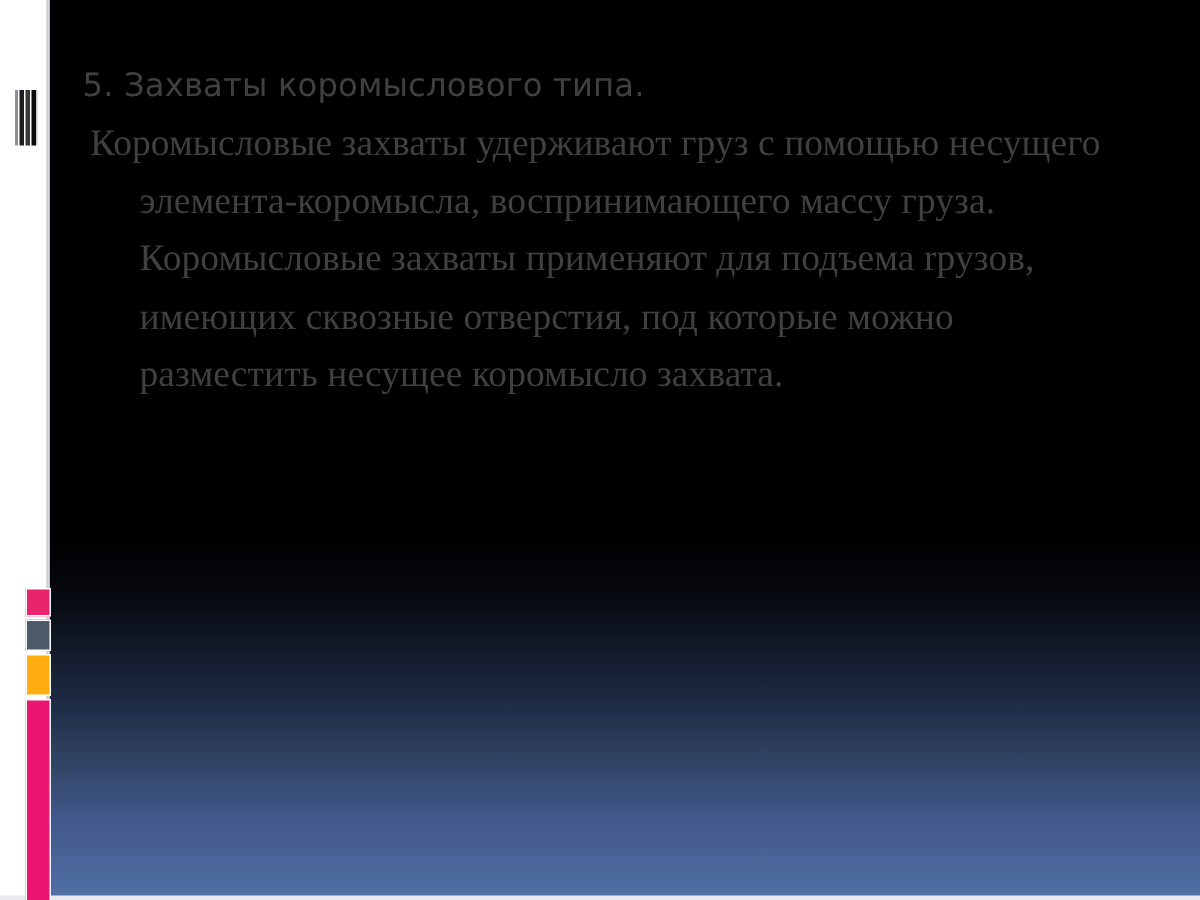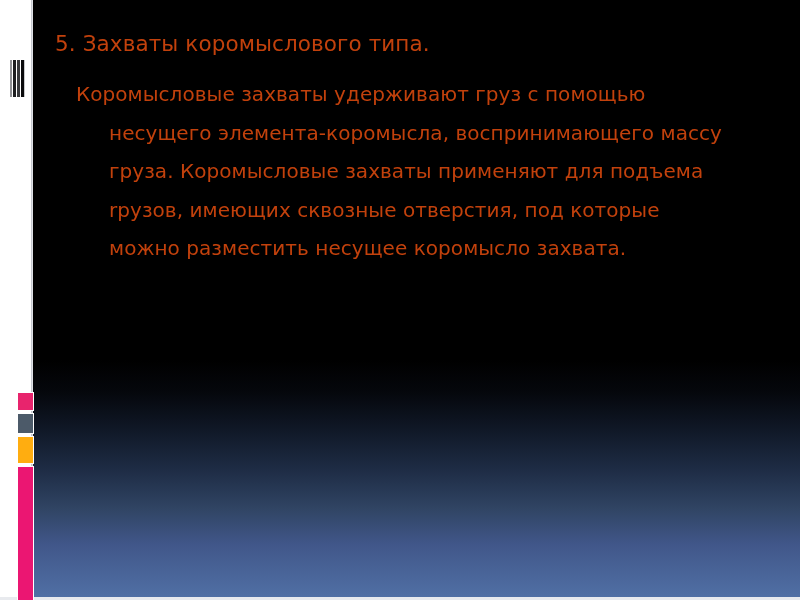--- a/index.html
+++ b/index.html
@@ -111,39 +111,40 @@
         #304463 508px,
         #41578a 545px,
         #5171a6 600px);
     z-index: 1;
   }
 
   
   .text-block {
     position: absolute;
     left: 55px;
-    top: 29px;
+    top: 43px;
     width: 690px;
     z-index: 3;
-    color: #c2410c;
+    color: #404040;
   }
   .title-line {
     font-size: 21.5px;
     line-height: 30px;
     letter-spacing: 0.1px;
     margin: 0 0 4px 0;
     white-space: nowrap;
   }
   .body-par {
-    font-size: 20px;
+    font-size: 25px;
     line-height: 38.5px;
     letter-spacing: 0.05px;
-    margin: 16px;
+    margin: 0;
     padding-left: 38px;
     text-indent: -33px;
+    font-family: Liberation Serif, serif;
   }
 </style>
 </head>
 <body>
 
 <div id="slide">
 
   <div class="stage"></div>
 
   <div class="left-rail"></div>

